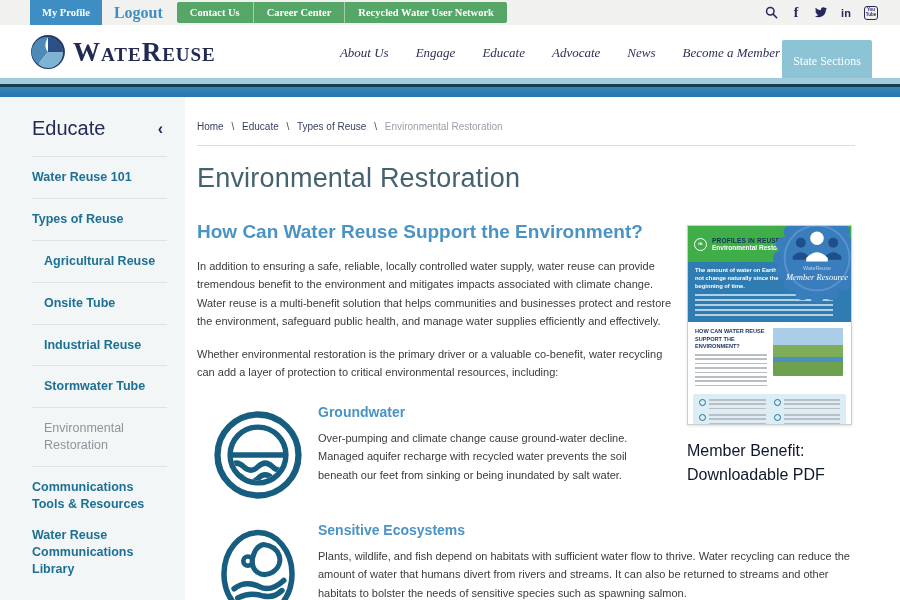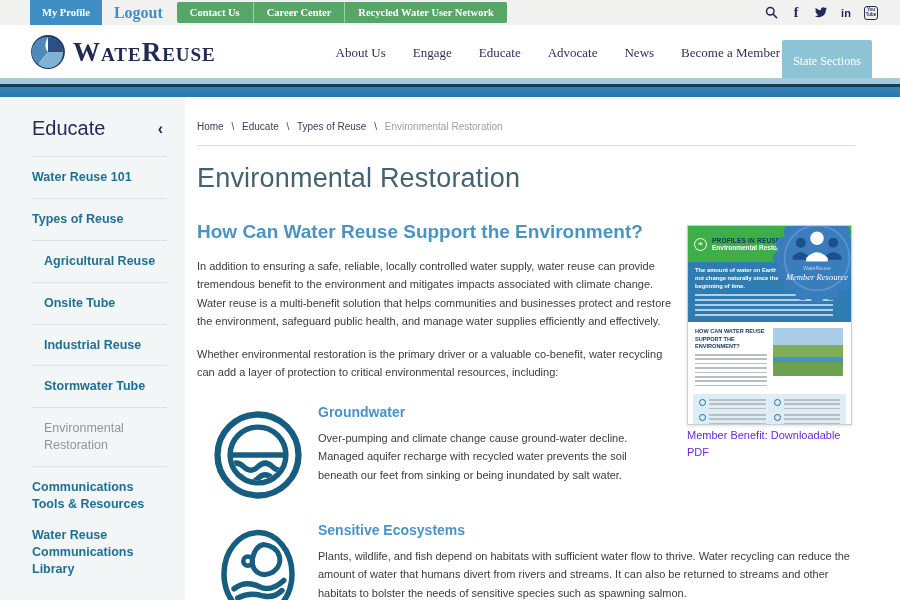--- a/index.html
+++ b/index.html
@@ -34,21 +34,21 @@
 
   
   .header { position:absolute; top:25px; left:0; width:900px; height:55px; background:#fff; }
   .brand { position:absolute; left:30px; top:9px; display:flex; align-items:center; gap:7px;
            cursor:pointer; }
   .brand-text { font-family:"Liberation Serif", serif; font-variant:small-caps;
                 font-size:27px; color:#222a52; letter-spacing:1px; font-weight:600; }
   .mainnav { position:absolute; right:120px; top:0; height:55px; display:flex;
              align-items:center; gap:27px; }
   .nav-link { font-family:"Liberation Serif", serif; font-size:13px; color:#2c3057;
-              text-decoration:none; cursor:pointer; white-space:nowrap; }
+              text-decoration:none; cursor:pointer; white-space:nowrap;font-style:italic; }
   .state-btn { position:absolute; right:28px; top:15px; width:90px; height:42px;
                background:#8cc3d5; color:#fff; border:none; font-family:"Liberation Serif", serif;
                font-size:12px; border-radius:2px 2px 0 0; cursor:pointer; }
   .bar-light { position:absolute; top:78px; left:0; width:900px; height:6px; background:#a3cbdb; }
   .bar-navy  { position:absolute; top:84px; left:0; width:900px; height:3px; background:#173d52; }
   .bar-blue  { position:absolute; top:87px; left:0; width:900px; height:10px;
                background:linear-gradient(180deg,#3585ba,#2b76aa); }
 
   
   .sidebar { position:absolute; top:97px; left:0; width:185px; height:503px;
@@ -111,21 +111,21 @@
   .th-photo { width:70px; height:48px; border-radius:1px;
               background:linear-gradient(180deg,#aacde8 0 36%, #7fae5a 36% 60%, #4d8fbe 60% 70%, #6da04f 70% 100%); }
   .th-lightblue { margin:0 5px; background:#dcedf5; border-radius:2px; padding:5px 6px;
                   display:flex; gap:8px; height:54px; }
   .th-col { flex:1; }
   .th-item { display:flex; gap:3px; margin-bottom:5px; }
   .th-bullet { width:7px; height:7px; border:1px solid #1d7094; border-radius:50%;
                flex:0 0 7px; }
   .th-item .il { flex:1; height:10px; }
   .badge { position:absolute; top:-13px; left:84px; width:90px; height:90px; }
-  .caption { margin-top:2px; font-size:11px; color:#6d28d9; line-height:1.5; width:170px; }
+  .caption { margin-top:14px; font-size:16px; color:#0f172a; line-height:1.5; width:170px; }
 </style>
 </head>
 <body>
 
 <div class="topbar">
   <div class="tb-left">
     <button class="btn-blue">My Profile</button>
     <a class="tb-logout">Logout</a>
     <div class="green-group">
       <a class="green-btn">Contact Us</a>

